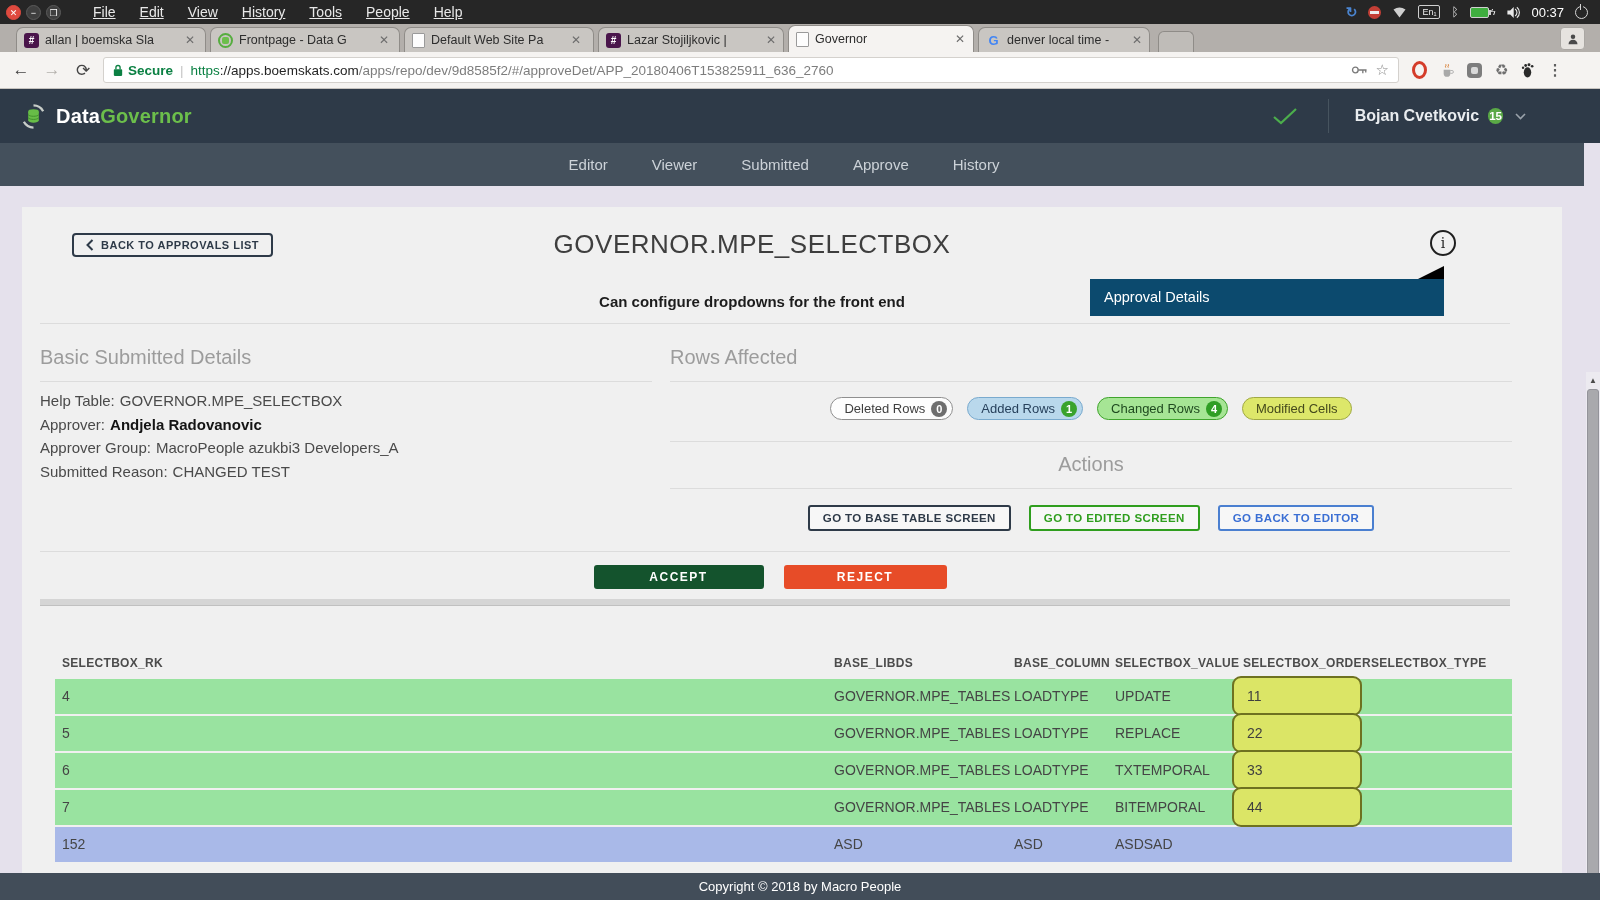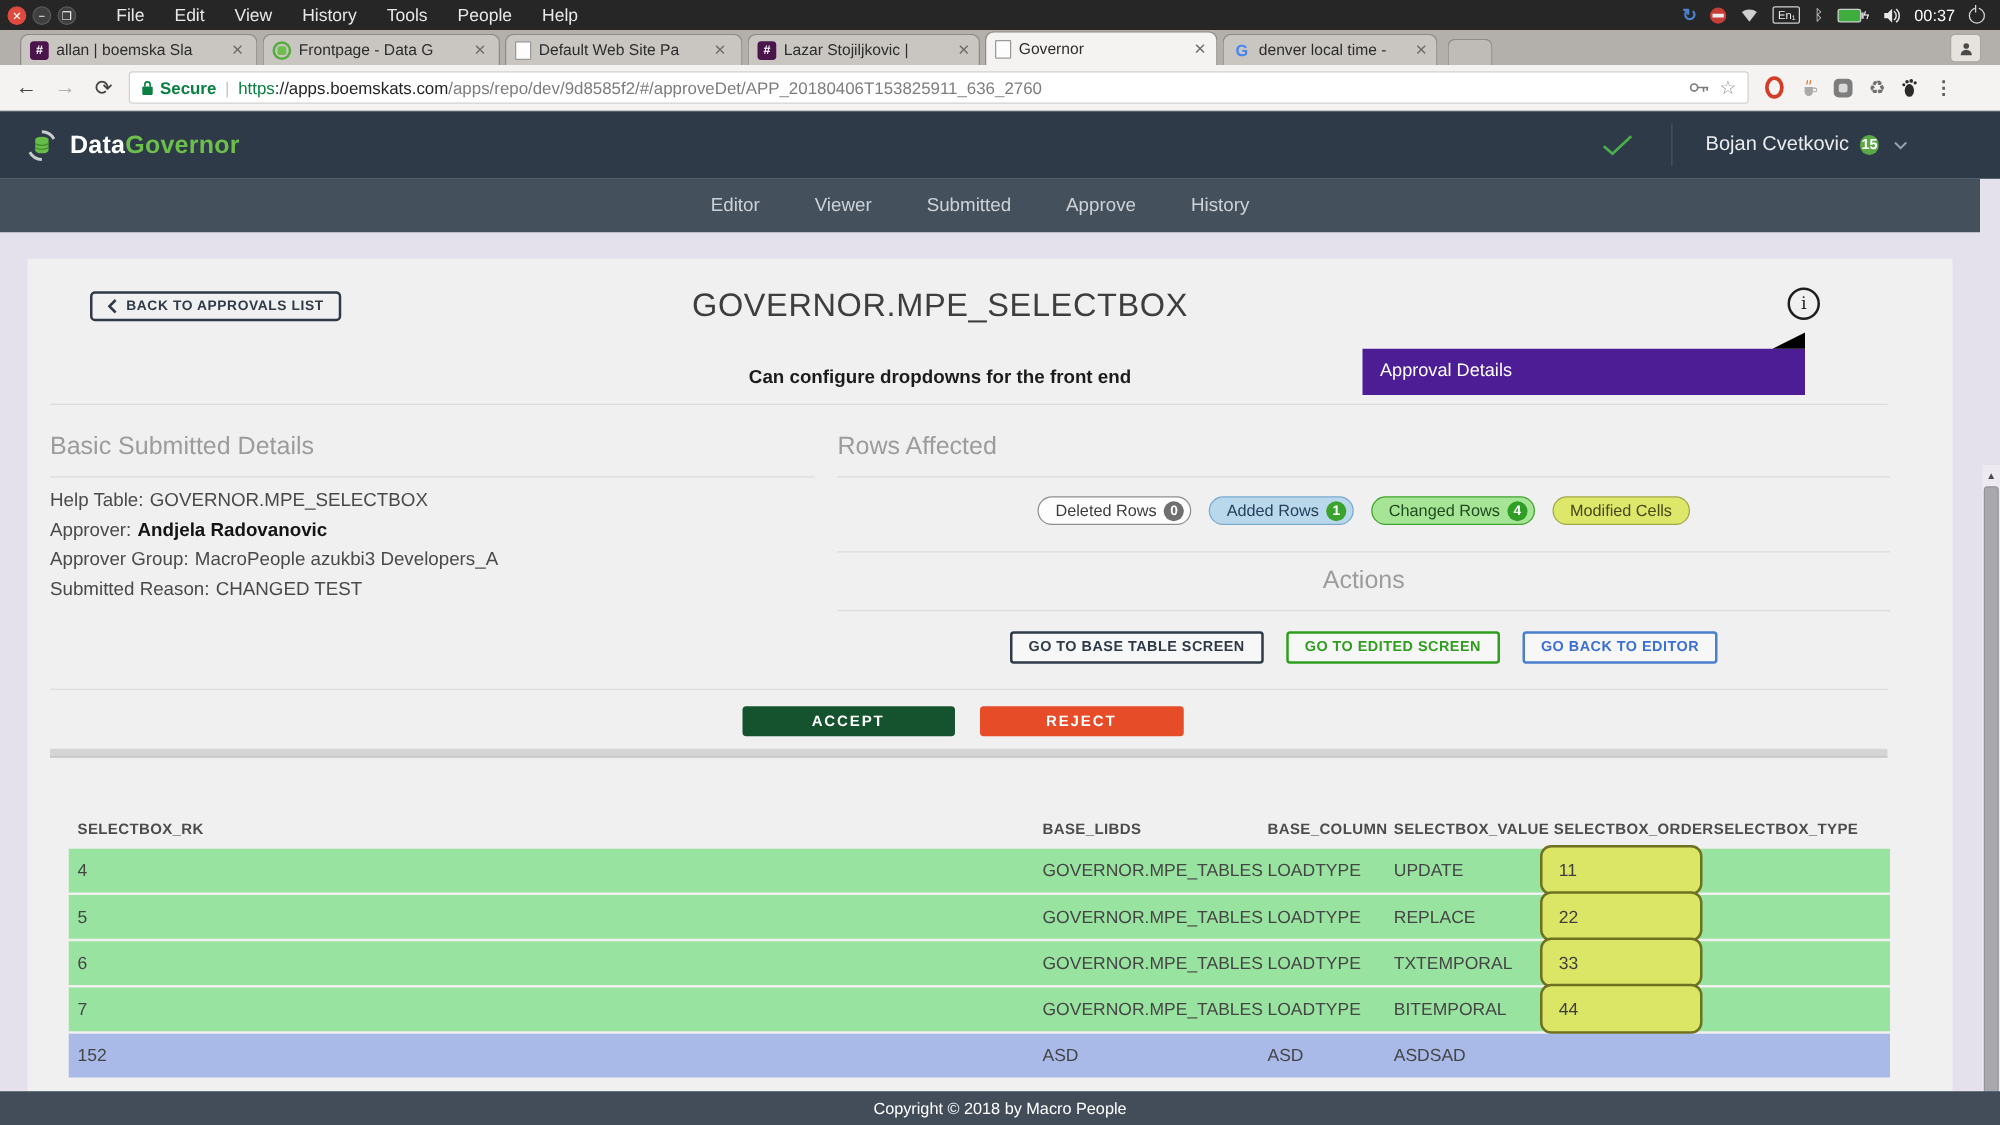--- a/index.html
+++ b/index.html
@@ -6,21 +6,21 @@
   .stage{position:relative;width:1600px;height:900px;overflow:hidden;
     font-family:"Liberation Sans",sans-serif;background:#e5e1ec;}
 
   
   .menubar{position:absolute;top:0;left:0;width:1600px;height:24px;background:#262626;
     display:flex;align-items:center;color:#e8e8e8;font-size:14px;}
   .winbtns{display:flex;align-items:center;gap:5px;padding:0 8px 0 6px;}
   .winbtn{width:15px;height:15px;border-radius:50%;background:#3f3f3f;border:1px solid #5a5a5a;
     color:#fff;font-size:9px;line-height:14px;text-align:center;box-sizing:border-box;}
   .winbtn.close{background:#df4a3f;border-color:#df4a3f;}
-  .menus{display:flex;align-items:flex-end;gap:4px;margin-left:14px;}
+  .menus{display:flex;align-items:flex-end;gap:4px;margin-left:14px;text-decoration:underline;}
   .menu-item{padding:2px 10px;}
   .tray{margin-left:auto;display:flex;align-items:center;gap:11px;padding-right:12px;}
   .tray-ico{display:inline-flex;align-items:center;justify-content:center;height:16px;}
   .sync-ico{color:#4a84cf;font-weight:bold;font-size:14px;}
   .dnd-ico{width:13px;height:13px;border-radius:50%;background:#c43f36;position:relative;}
   .dnd-ico:after{content:"";position:absolute;left:2px;right:2px;top:5px;height:3px;background:#eee;}
   .kbd-ico{border:1px solid #cfcfcf;border-radius:2px;font-size:9px;padding:0 3px;line-height:12px;color:#efefef;}
   .bt-ico{font-size:12px;color:#e0e0e0;}
   .batt{width:17px;height:9px;border:1px solid #cfcfcf;border-radius:2px;position:relative;background:#3fae3f;}
   .batt:after{content:"";position:absolute;right:-3px;top:2px;width:2px;height:5px;background:#cfcfcf;}
@@ -71,42 +71,42 @@
   .recycle{color:#6f6f6f;font-size:15px;}
   .kebab{color:#5f5f5f;font-size:15px;font-weight:bold;letter-spacing:0;}
 
   
   .appheader{position:absolute;top:89px;left:0;width:1600px;height:54px;background:#2e3a48;}
   .brand{position:absolute;left:20px;top:0;height:54px;display:flex;align-items:center;gap:9px;}
   .brand-text{font-size:20px;font-weight:bold;color:#fff;letter-spacing:.2px;}
   .brand-text .g{color:#6cbf4b;}
   .header-right{position:absolute;right:74px;top:0;height:54px;display:flex;align-items:center;}
   .vdiv{width:1px;height:34px;background:#47545f;margin:0 26px 0 30px;}
-  .user-name{font-size:16px;color:#e9ecef;}
+  .user-name{font-size:16px;color:#e9ecef;font-weight:bold;}
   .badge15{background:#5aa946;color:#fff;border-radius:10px;font-size:11.5px;font-weight:bold;
     padding:2px 1px;margin-left:9px;}
   .chev{margin-left:12px;display:inline-flex;}
 
   
   .appnav{position:absolute;top:143px;left:0;width:1600px;height:43px;background:#44505c;
     display:flex;align-items:center;justify-content:center;gap:44px;transform:translateX(-16px);}
   .appnav a{color:#ccd2d8;font-size:15px;text-decoration:none;}
 
   
   .viewport{position:absolute;top:186px;left:0;width:1600px;height:687px;background:#e5e1ec;}
   .card{position:absolute;left:22px;top:21px;width:1540px;height:666px;background:#f0f0f0;}
   .back-btn{position:absolute;left:50px;top:26px;height:24px;display:flex;align-items:center;gap:7px;
     border:2px solid #2e3a48;border-radius:4px;padding:0 12px;color:#2e3a48;
     font-size:11px;font-weight:bold;letter-spacing:.5px;background:transparent;}
   .page-title{position:absolute;left:0;right:80px;top:22px;text-align:center;font-size:26px;
     color:#3e3e3e;letter-spacing:.5px;}
   .info-btn{position:absolute;left:1408px;top:23px;width:26px;height:26px;border:2px solid #1f1f1f;
     border-radius:50%;box-sizing:border-box;text-align:center;line-height:22px;
     font-family:"DejaVu Serif",serif;font-size:14px;color:#1f1f1f;}
-  .tooltip{position:absolute;left:1068px;top:72px;width:354px;height:37px;background:#4c1d95;color:#fff;
+  .tooltip{position:absolute;left:1068px;top:72px;width:354px;height:37px;background:#0c4a6e;color:#fff;
     font-size:14.5px;line-height:37px;padding-left:14px;box-sizing:border-box;}
   .tooltip:before{content:"";position:absolute;right:0;top:-13px;width:0;height:0;
     border-left:26px solid transparent;border-bottom:13px solid #000;}
   .subtitle{position:absolute;left:0;right:80px;top:86px;text-align:center;font-size:15px;
     font-weight:bold;color:#1c1c1c;}
   .hr{position:absolute;left:18px;right:52px;height:1px;background:#dcdcdc;}
   .hr1{top:116px;}
   .panel{position:absolute;top:135px;}
   .panel-left{left:18px;width:612px;}
   .panel-right{left:648px;width:842px;}

